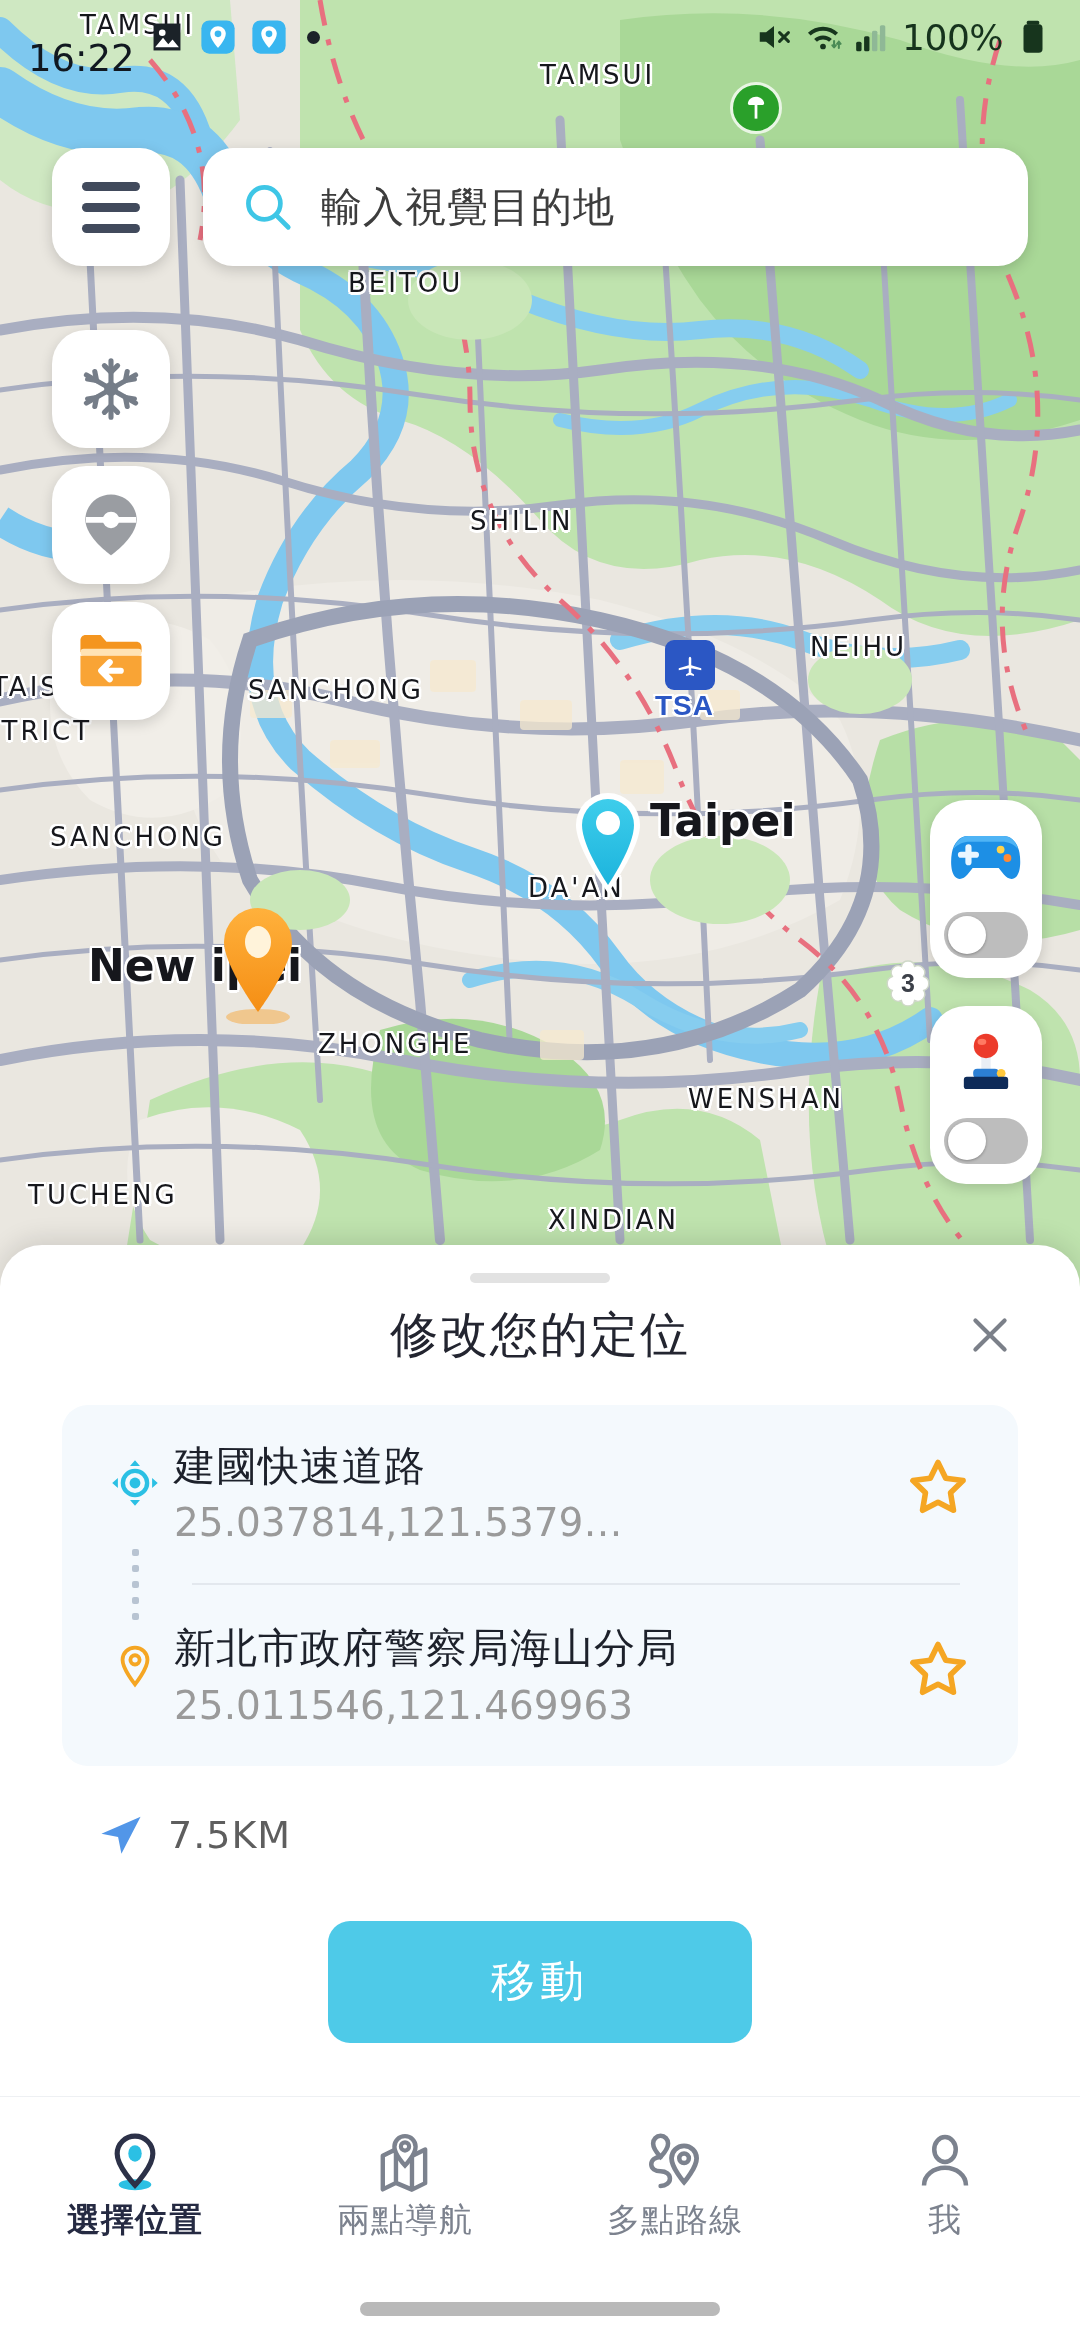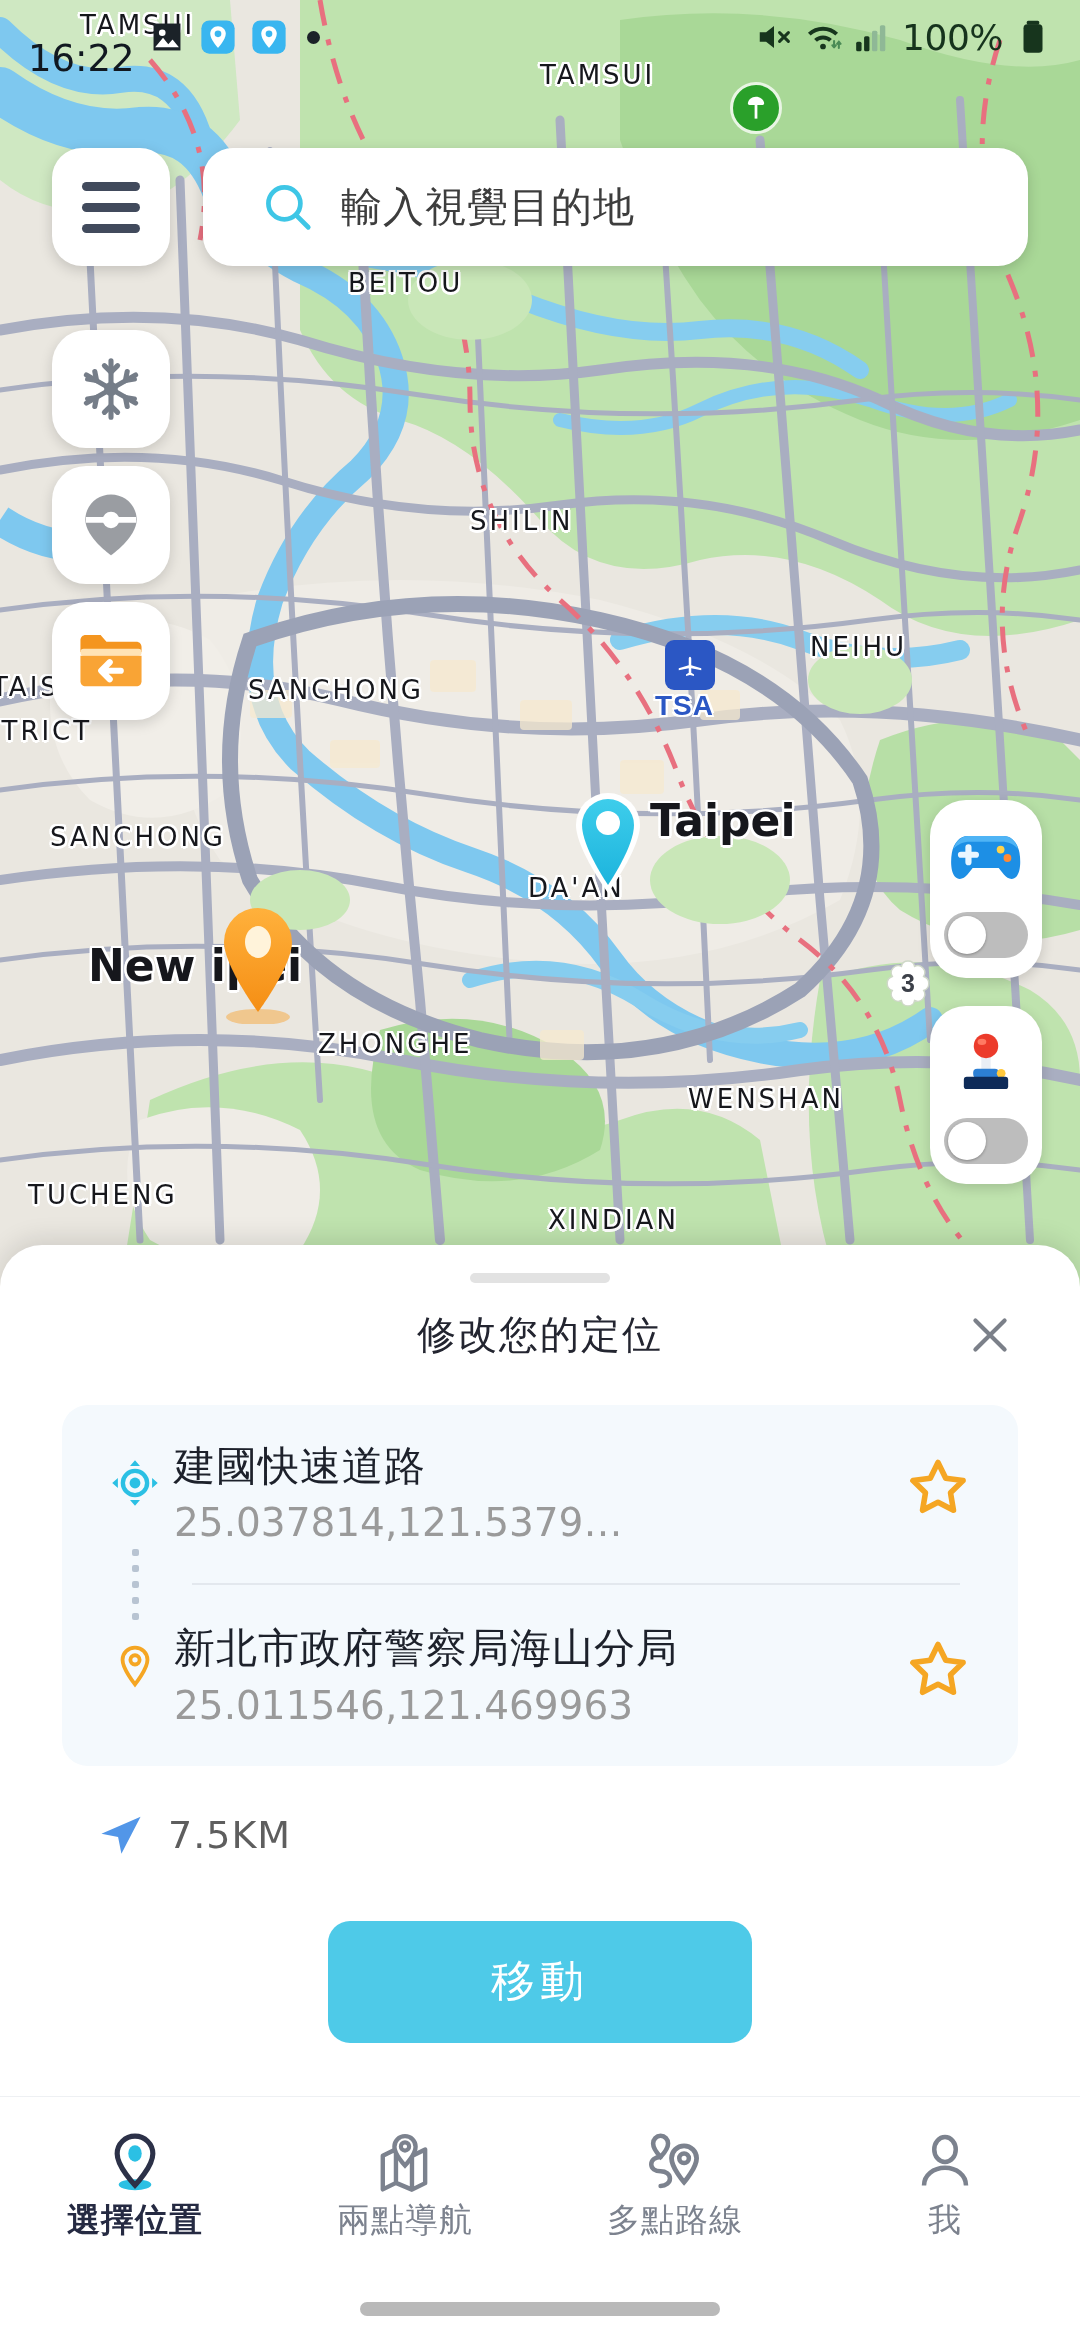--- a/index.html
+++ b/index.html
@@ -65,21 +65,21 @@
   #search-row{position:absolute;top:148px;left:0;width:1080px;
     display:flex;align-items:center;gap:33px;padding:0 52px;z-index:30;}
   #menu-button{
     width:118px;height:118px;border-radius:30px;background:#fff;flex:0 0 auto;
     display:flex;flex-direction:column;align-items:center;justify-content:center;gap:12px;
     box-shadow:0 4px 14px rgba(0,0,0,.17);
   }
   .burger-line{width:58px;height:9px;border-radius:5px;background:#414a5c;}
   #search-box{
     flex:1;height:118px;border-radius:30px;background:#fff;display:flex;
-    align-items:center;gap:26px;padding:0 58px;box-shadow:0 4px 14px rgba(0,0,0,.17);
+    align-items:center;gap:26px;padding:0 38px;box-shadow:0 4px 14px rgba(0,0,0,.17);
   }
   #search-placeholder{font-size:41px;color:#3d3d3d;letter-spacing:1px;}
 
   
   #left-fabs{position:absolute;top:330px;left:52px;z-index:30;}
   .fab{
     width:118px;height:118px;border-radius:34px;background:#fff;margin-bottom:18px;
     display:flex;align-items:center;justify-content:center;
     box-shadow:0 4px 13px rgba(0,0,0,.15);
   }
@@ -99,21 +99,21 @@
 
   
   #bottom-sheet{
     position:absolute;left:0;bottom:0;width:1080px;height:1095px;background:#fff;
     border-radius:42px 42px 0 0;box-shadow:0 -5px 26px rgba(0,0,0,.12);z-index:50;
   }
   #sheet-handle{width:140px;height:10px;border-radius:5px;background:#e2e2e2;
     margin:28px auto 0;}
   #sheet-header{position:relative;display:flex;align-items:center;justify-content:center;
     height:104px;}
-  #sheet-title{font-size:39px;color:#232530;letter-spacing:2px;}
+  #sheet-title{font-size:48px;color:#232530;letter-spacing:2px;}
   #sheet-close{position:absolute;right:62px;top:50%;transform:translateY(-50%);
     width:56px;height:56px;display:flex;align-items:center;justify-content:center;}
 
   #loc-card{
     margin:18px 62px 0;background:#f4f9fd;border-radius:26px;padding:36px 0 38px;
   }
   .loc-row{display:flex;align-items:flex-start;padding:0 42px;position:relative;justify-content:flex-end;}
   .loc-ico{width:62px;flex:0 0 62px;display:flex;justify-content:center;padding-top:16px;}
   .loc-text{flex:1;padding-left:8px;}
   .loc-name{font-size:41px;color:#1d212b;letter-spacing:1px;line-height:1.25;}

